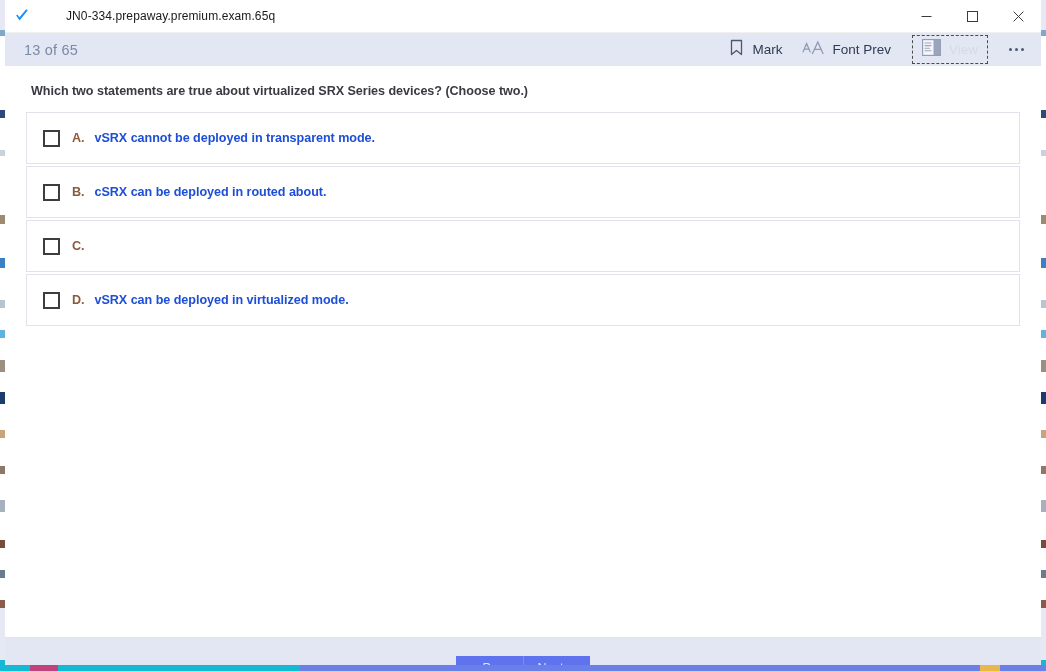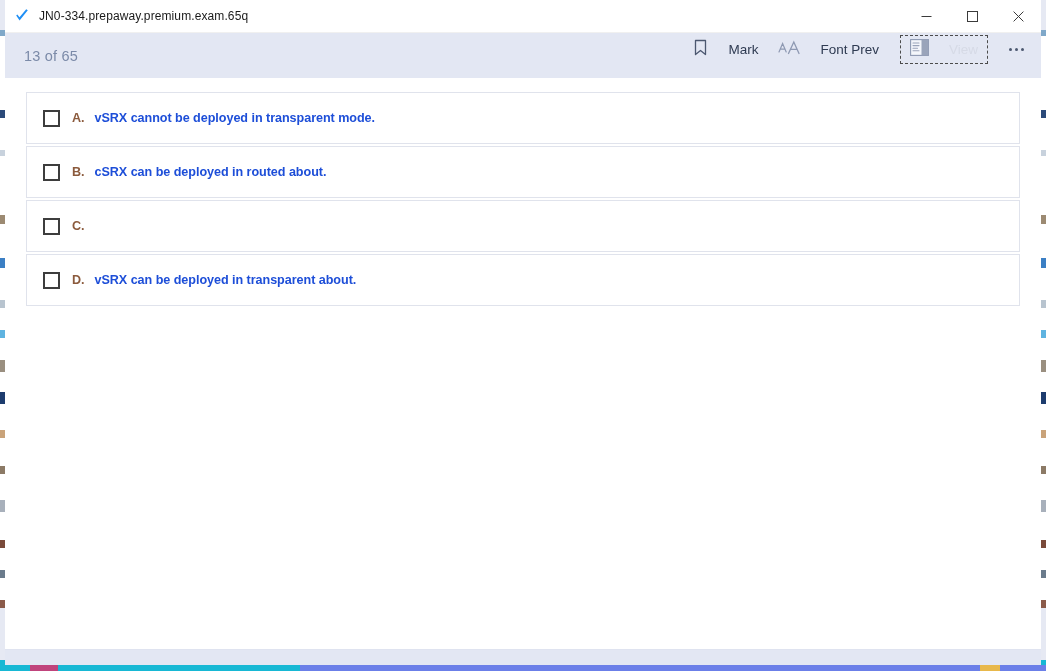--- a/index.html
+++ b/index.html
@@ -111,41 +111,42 @@
   .app-icon {
     width: 16px;
     height: 16px;
     display: block;
   }
   .title-text {
     font-size: 12px;
     color: #1a1a1a;
     letter-spacing: 0.1px;
     white-space: nowrap;
+    margin-left: 27px;
   }
   .win-controls {
     position: absolute;
     right: 0;
     top: 0;
     height: 32px;
     display: flex;
   }
   .win-btn {
     width: 46px;
     height: 32px;
     display: flex;
     align-items: center;
     justify-content: center;
     cursor: default;
   }
 
   
   .toolbar {
     position: relative;
-    height: 45px;
+    height: 33px;
     background: #e3e7f3;
     display: flex;
     align-items: center;
   }
   .progress-label {
     padding-left: 19px;
     font-size: 14.5px;
     color: #7b8aa8;
     letter-spacing: 0.2px;
   }
@@ -153,21 +154,21 @@
     position: absolute;
     right: 8px;
     top: 0;
     height: 33px;
     display: flex;
     align-items: center;
   }
   .tb-item {
     display: flex;
     align-items: center;
-    gap: 20px;
+    gap: 8px;
     height: 25px;
     padding: 0 10px;
     cursor: default;
     position: relative;
   }
   .tb-label {
     font-size: 13.5px;
     color: #2f3b52;
     white-space: nowrap;
   }
@@ -368,20 +369,21 @@
               <i></i>
               <i></i>
             </span>
         </div>
 
       </div>
     </div>
 
     <div class="content">
 
+      <div class="question">Which two statements are true about virtualized SRX Series devices? (Choose two.)</div>
 
       <div class="options">
 
         <div class="option">
           <span class="checkbox"></span>
           <span class="opt-letter">A.</span>
           <span class="opt-text">vSRX cannot be deployed in transparent mode.</span>
         </div>
 
         <div class="option">
@@ -391,21 +393,21 @@
         </div>
 
         <div class="option">
           <span class="checkbox"></span>
           <span class="opt-letter">C.</span>
         </div>
 
         <div class="option">
           <span class="checkbox"></span>
           <span class="opt-letter">D.</span>
-          <span class="opt-text">vSRX can be deployed in transparent about.</span>
+          <span class="opt-text">vSRX can be deployed in virtualized mode.</span>
         </div>
 
       </div>
     </div>
 
     <div class="footer">
       <div class="nav-group">
         <button class="nav-btn prev">
           <span class="nav-chevron">‹</span>
           <span>Prev</span>

